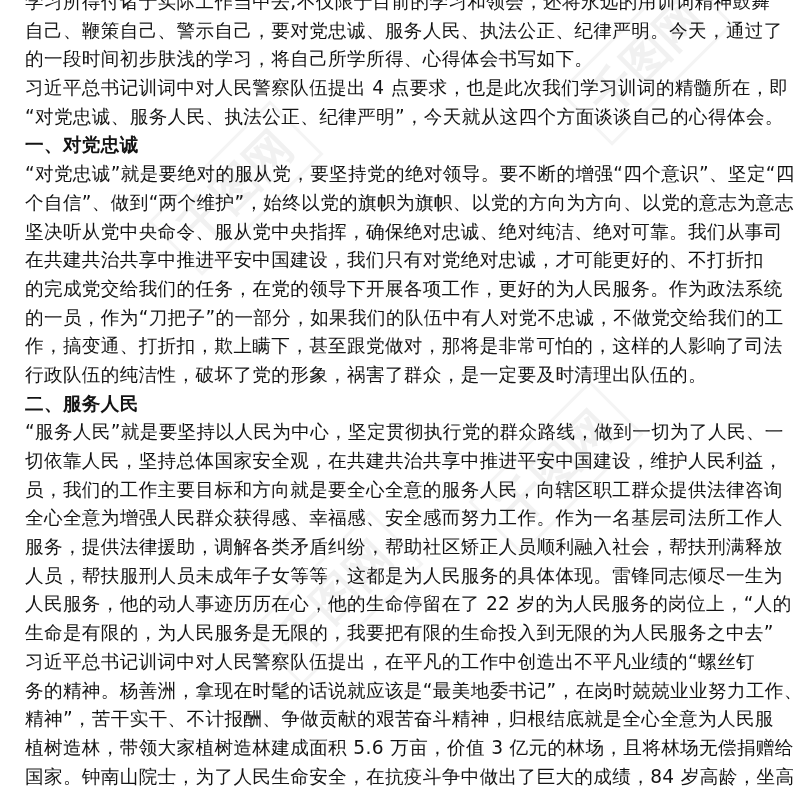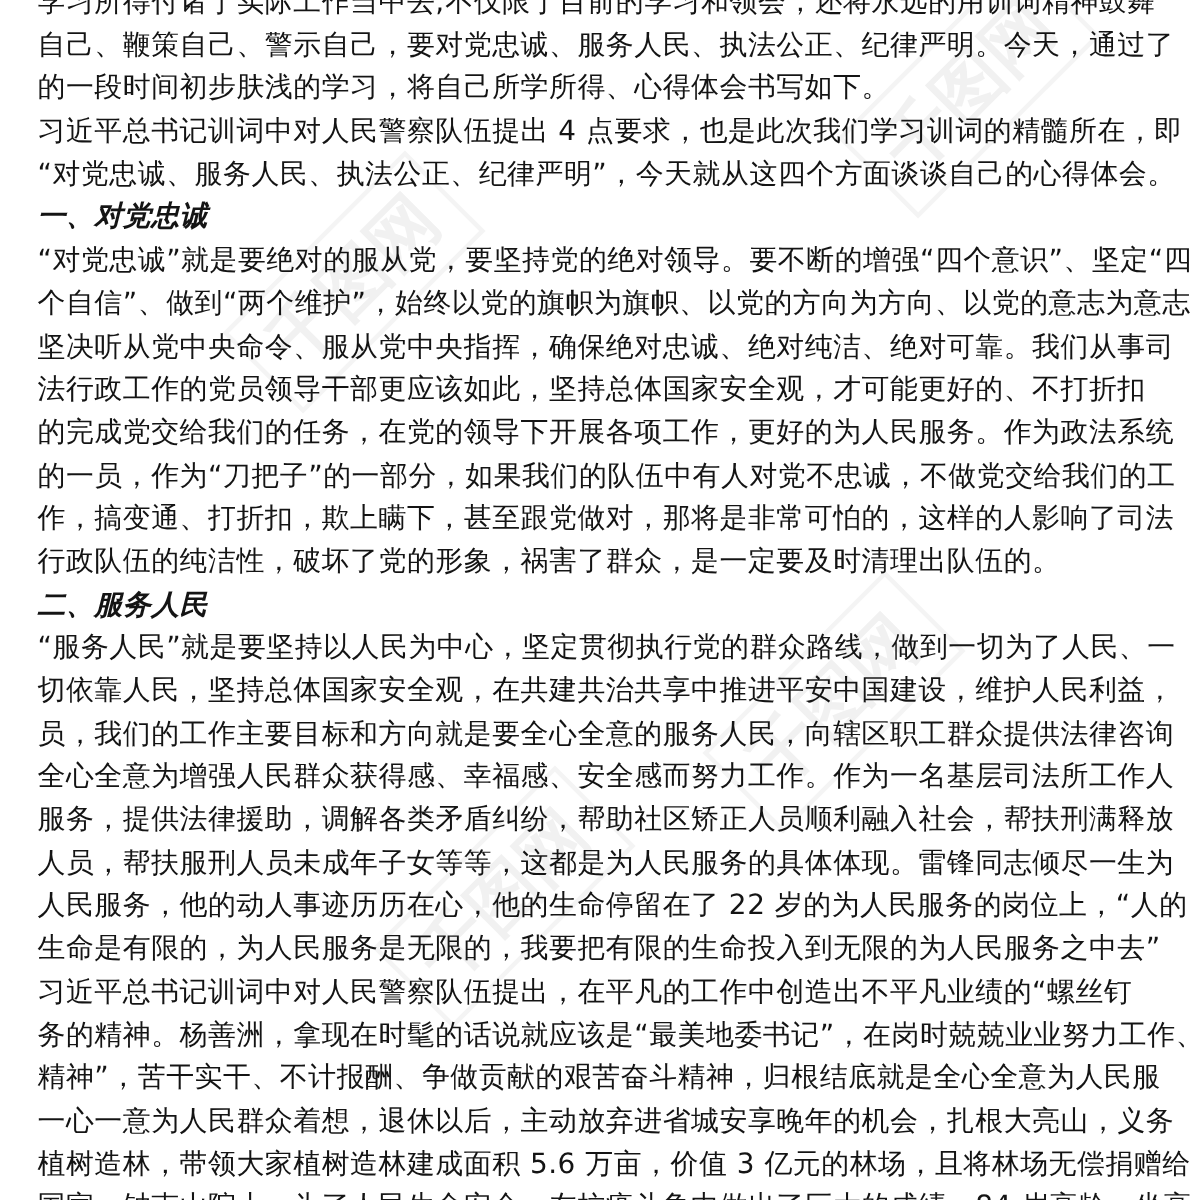--- a/index.html
+++ b/index.html
@@ -10,21 +10,21 @@
   }
   .page {
     position: absolute; left: 25px; top: -12px; width: 760px;
     color: #141414;
   }
   .line {
     height: 28.7px; line-height: 28.7px;
     font-size: 18.6px; white-space: nowrap; overflow: visible;
     letter-spacing: 0.35px;
   }
-  .line.heading { font-weight: bold; font-style: italic; }
+  .line.heading { font-weight: bold; }
   .watermark {
     position: absolute; pointer-events: none;
     color: rgba(150,150,150,0.13); font-size: 46px; font-weight: bold;
     transform: rotate(-45deg); white-space: nowrap;
     border: 3px solid rgba(150,150,150,0.10); padding: 4px 14px;
   }
 </style>
 </head>
 <body>
 
@@ -36,33 +36,32 @@
 <div class="page" id="doc">
     <div class="line">学习所得付诸于实际工作当中去;不仅限于目前的学习和领会，还将永远的用训词精神鼓舞</div>
     <div class="line">自己、鞭策自己、警示自己，要对党忠诚、服务人民、执法公正、纪律严明。今天，通过了</div>
     <div class="line">的一段时间初步肤浅的学习，将自己所学所得、心得体会书写如下。</div>
     <div class="line">习近平总书记训词中对人民警察队伍提出 4 点要求，也是此次我们学习训词的精髓所在，即</div>
     <div class="line">“对党忠诚、服务人民、执法公正、纪律严明”，今天就从这四个方面谈谈自己的心得体会。</div>
     <div class="line heading">一、对党忠诚</div>
     <div class="line">“对党忠诚”就是要绝对的服从党，要坚持党的绝对领导。要不断的增强“四个意识”、坚定“四</div>
     <div class="line">个自信”、做到“两个维护”，始终以党的旗帜为旗帜、以党的方向为方向、以党的意志为意志，</div>
     <div class="line">坚决听从党中央命令、服从党中央指挥，确保绝对忠诚、绝对纯洁、绝对可靠。我们从事司</div>
-    <div class="line">法行政工作的党员领导干部更应该如此，坚持总体国家安全观，才可能更好的、不打折扣</div>
+    <div class="line">在共建共治共享中推进平安中国建设，我们只有对党绝对忠诚，才可能更好的、不打折扣</div>
     <div class="line">的完成党交给我们的任务，在党的领导下开展各项工作，更好的为人民服务。作为政法系统</div>
     <div class="line">的一员，作为“刀把子”的一部分，如果我们的队伍中有人对党不忠诚，不做党交给我们的工</div>
     <div class="line">作，搞变通、打折扣，欺上瞒下，甚至跟党做对，那将是非常可怕的，这样的人影响了司法</div>
     <div class="line">行政队伍的纯洁性，破坏了党的形象，祸害了群众，是一定要及时清理出队伍的。</div>
     <div class="line heading">二、服务人民</div>
     <div class="line">“服务人民”就是要坚持以人民为中心，坚定贯彻执行党的群众路线，做到一切为了人民、一</div>
     <div class="line">切依靠人民，坚持总体国家安全观，在共建共治共享中推进平安中国建设，维护人民利益，</div>
     <div class="line">员，我们的工作主要目标和方向就是要全心全意的服务人民，向辖区职工群众提供法律咨询</div>
     <div class="line">全心全意为增强人民群众获得感、幸福感、安全感而努力工作。作为一名基层司法所工作人</div>
     <div class="line">服务，提供法律援助，调解各类矛盾纠纷，帮助社区矫正人员顺利融入社会，帮扶刑满释放</div>
     <div class="line">人员，帮扶服刑人员未成年子女等等，这都是为人民服务的具体体现。雷锋同志倾尽一生为</div>
     <div class="line">人民服务，他的动人事迹历历在心，他的生命停留在了 22 岁的为人民服务的岗位上，“人的</div>
     <div class="line">生命是有限的，为人民服务是无限的，我要把有限的生命投入到无限的为人民服务之中去”</div>
     <div class="line">习近平总书记训词中对人民警察队伍提出，在平凡的工作中创造出不平凡业绩的“螺丝钉</div>
     <div class="line">务的精神。杨善洲，拿现在时髦的话说就应该是“最美地委书记”，在岗时兢兢业业努力工作、</div>
     <div class="line">精神”，苦干实干、不计报酬、争做贡献的艰苦奋斗精神，归根结底就是全心全意为人民服</div>
-    <div class="line">一心一意为人民群众着想，退休以后，主动放弃进省城安享晚年的机会，扎根大亮山，义务</div>
     <div class="line">植树造林，带领大家植树造林建成面积 5.6 万亩，价值 3 亿元的林场，且将林场无偿捐赠给</div>
     <div class="line">国家。钟南山院士，为了人民生命安全，在抗疫斗争中做出了巨大的成绩，84 岁高龄，坐高</div>
   </div>
 
 </body></html>

